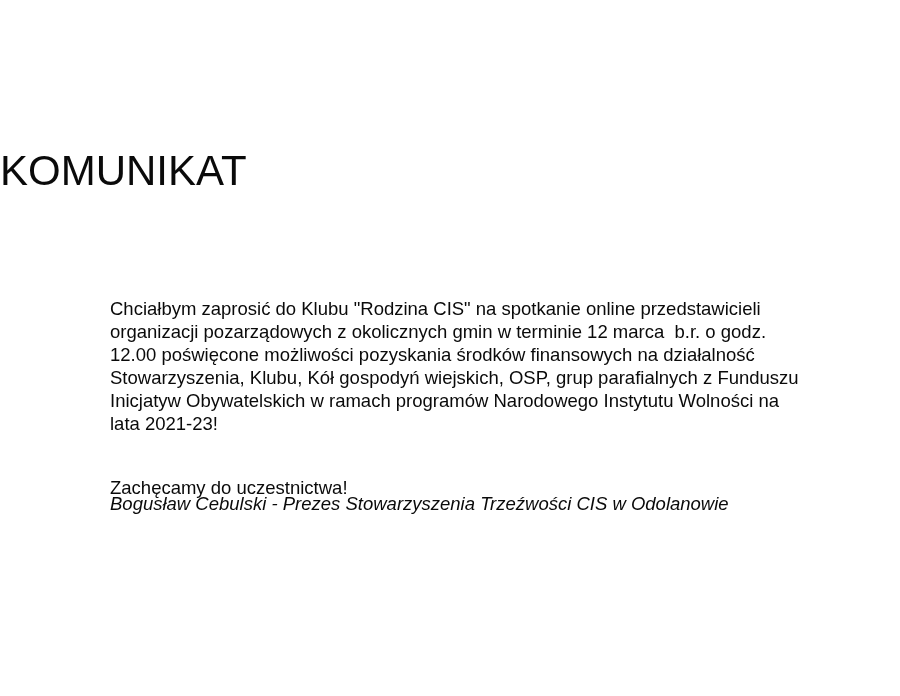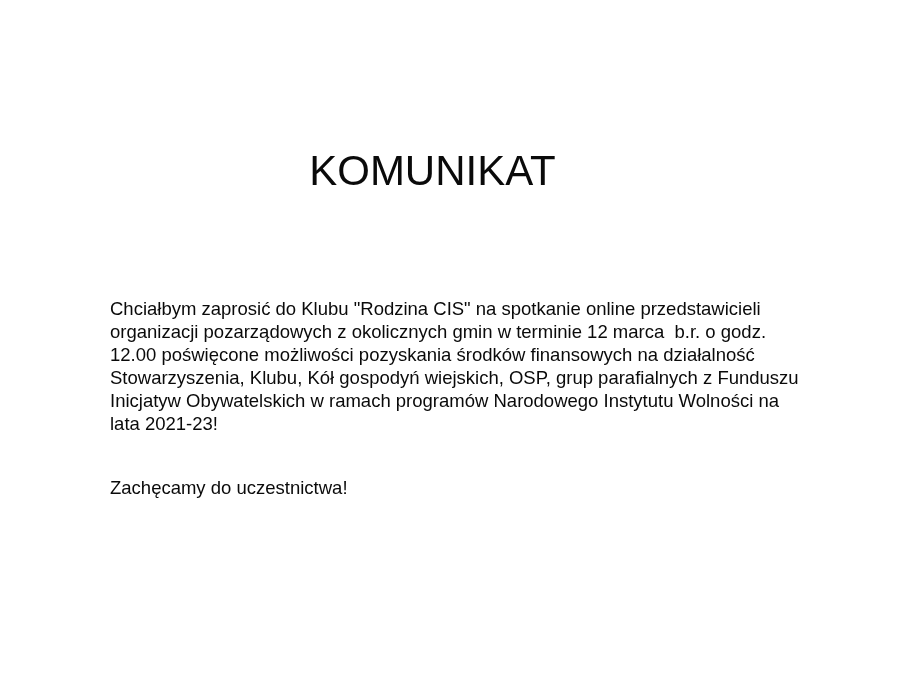--- a/index.html
+++ b/index.html
@@ -14,21 +14,21 @@
     background: #ffffff;
     overflow: hidden;
     font-family: "Liberation Sans", sans-serif;
     color: #0a0a0a;
   }
   .doc-title {
     position: absolute;
     top: 148px;
     left: 0;
     width: 865px;
-    text-align: center;
+    text-align: left;
     font-size: 42px;
     font-weight: 400;
     line-height: 1.1;
     color: #0a0a0a;
   }
   .doc-paragraph {
     position: absolute;
     top: 297px;
     left: 110px;
     width: 720px;
@@ -65,13 +65,14 @@
 
   <div class="doc-paragraph">Chciałbym zaprosić do Klubu "Rodzina CIS" na spotkanie online przedstawicieli
 organizacji pozarządowych z okolicznych gmin w terminie 12 marca  b.r. o godz.
 12.00 poświęcone możliwości pozyskania środków finansowych na działalność
 Stowarzyszenia, Klubu, Kół gospodyń wiejskich, OSP, grup parafialnych z Funduszu
 Inicjatyw Obywatelskich w ramach programów Narodowego Instytutu Wolności na
 lata 2021-23!</div>
 
   <div class="doc-invitation">Zachęcamy do uczestnictwa!</div>
 
+  <div class="doc-signature">Bogusław Cebulski - Prezes Stowarzyszenia Trzeźwości CIS w Odolanowie</div>
 </div>
 
 </body></html>

